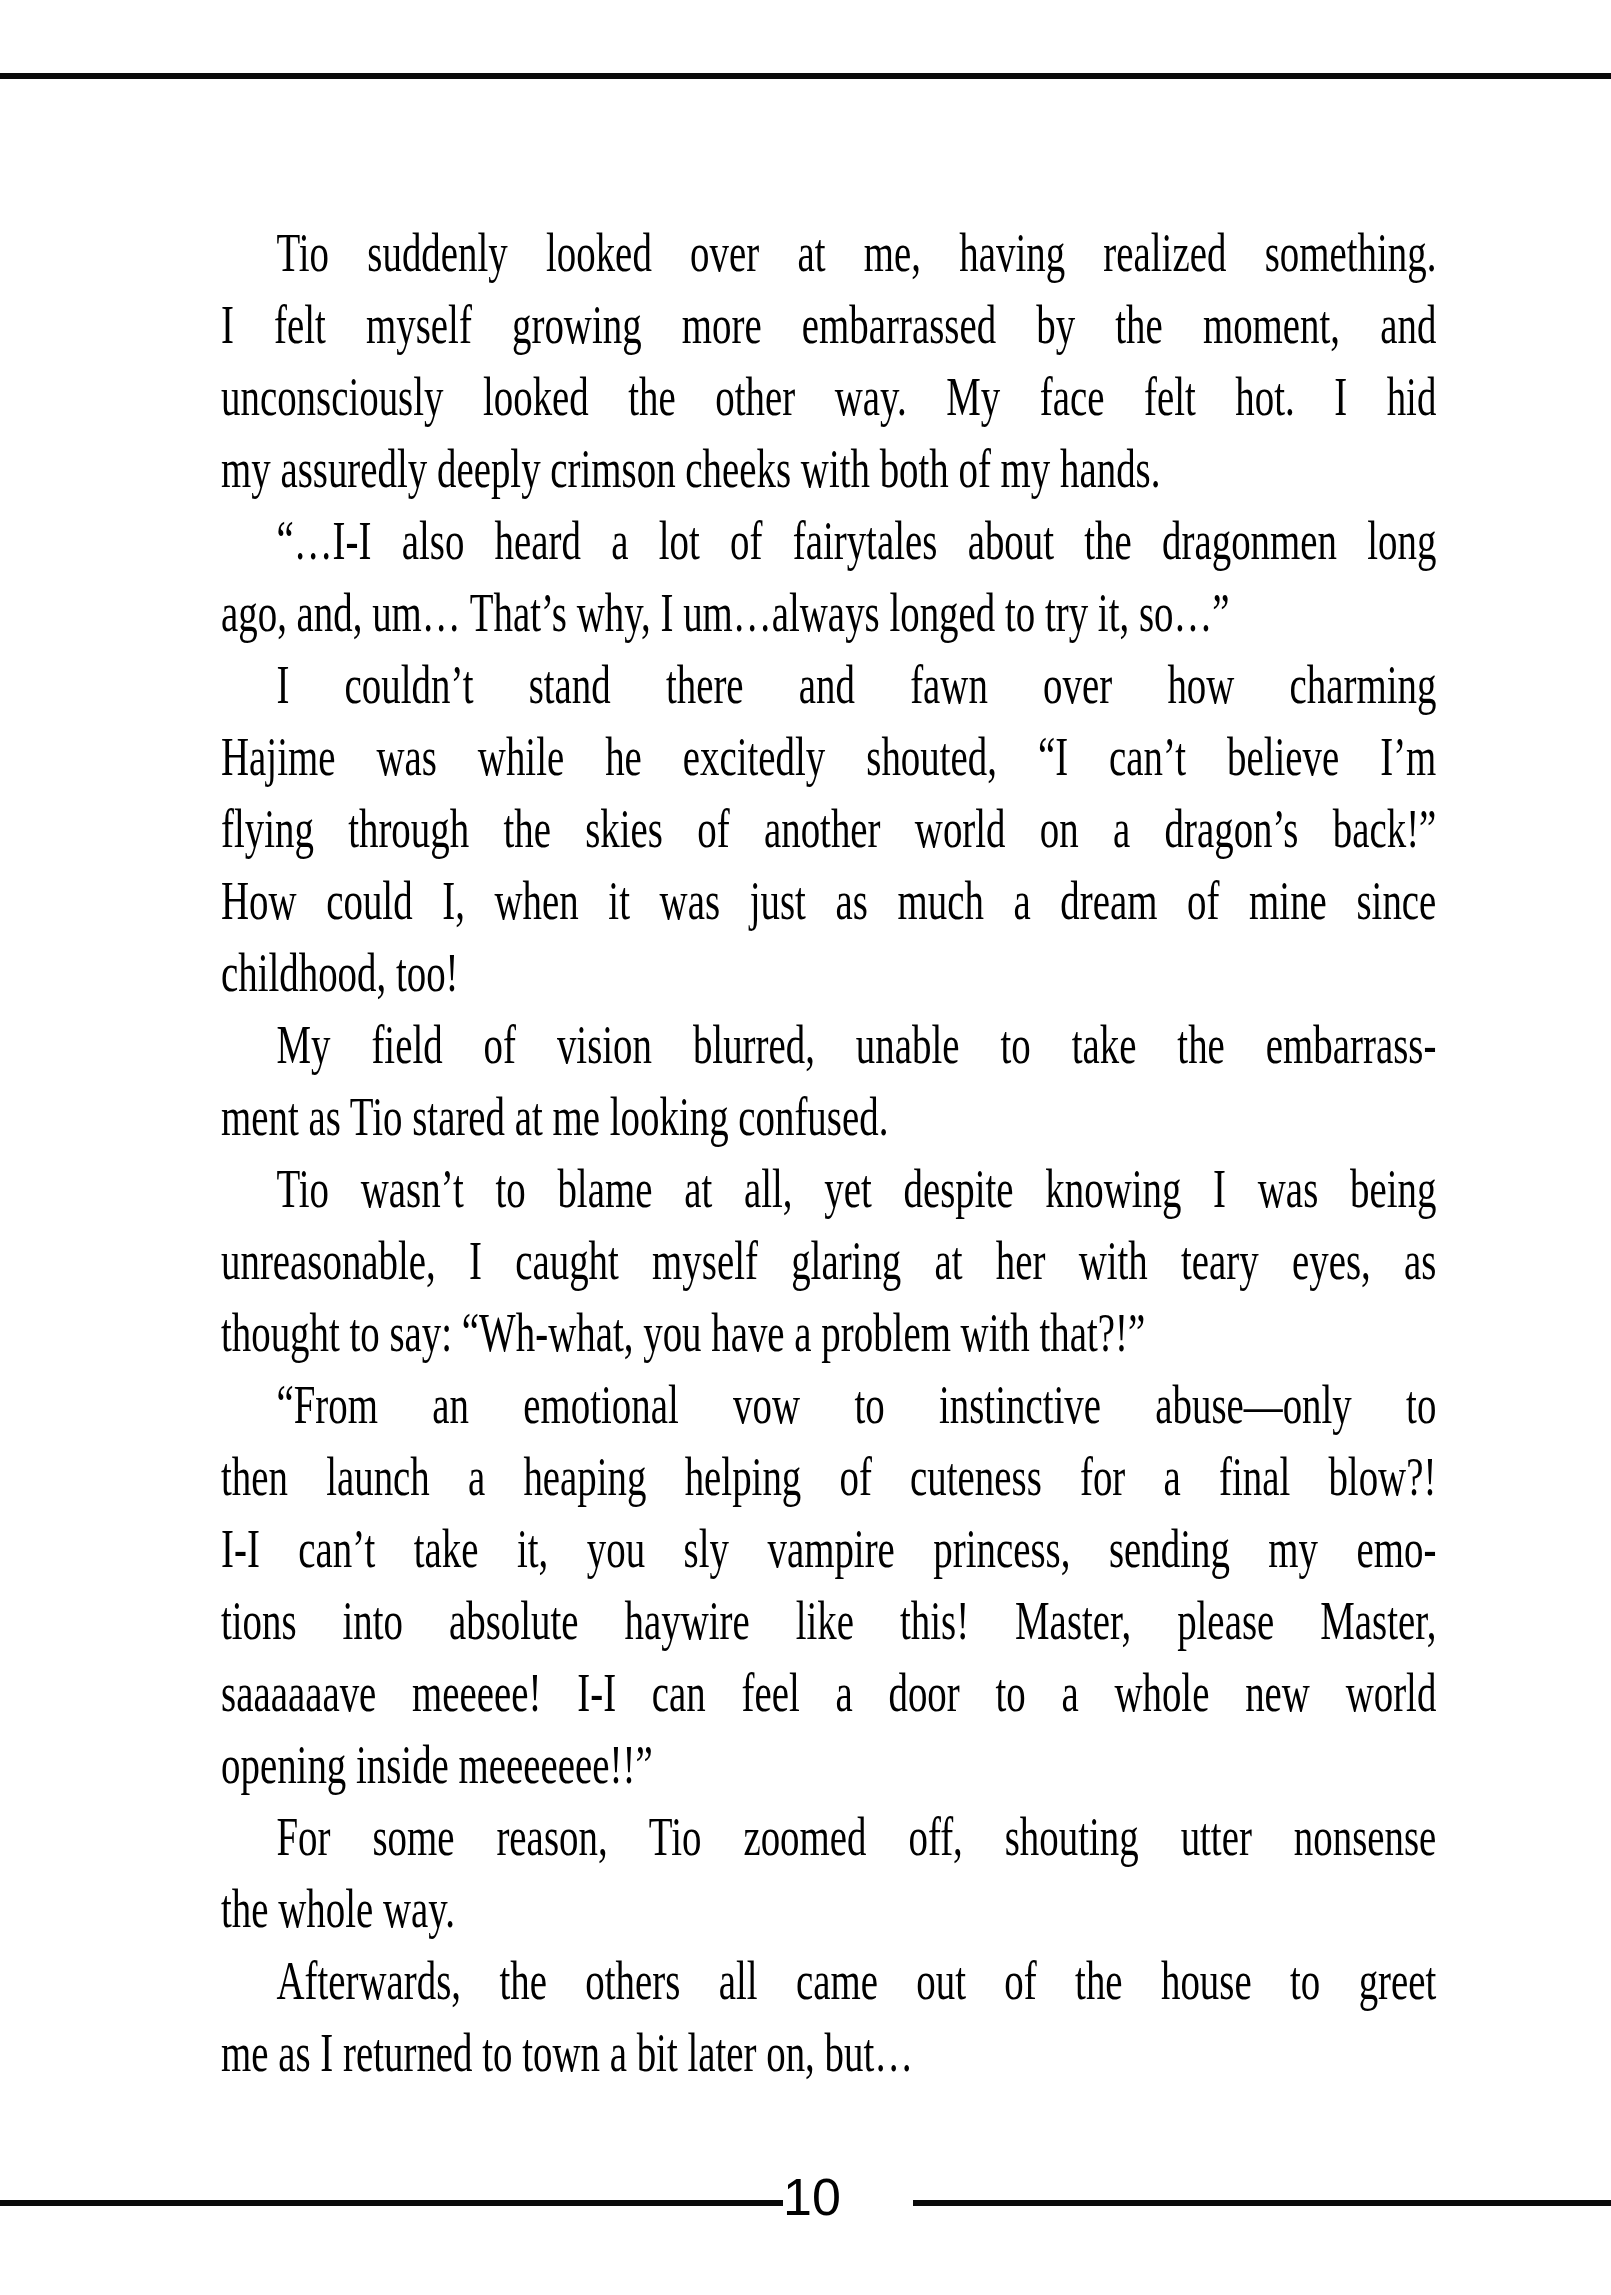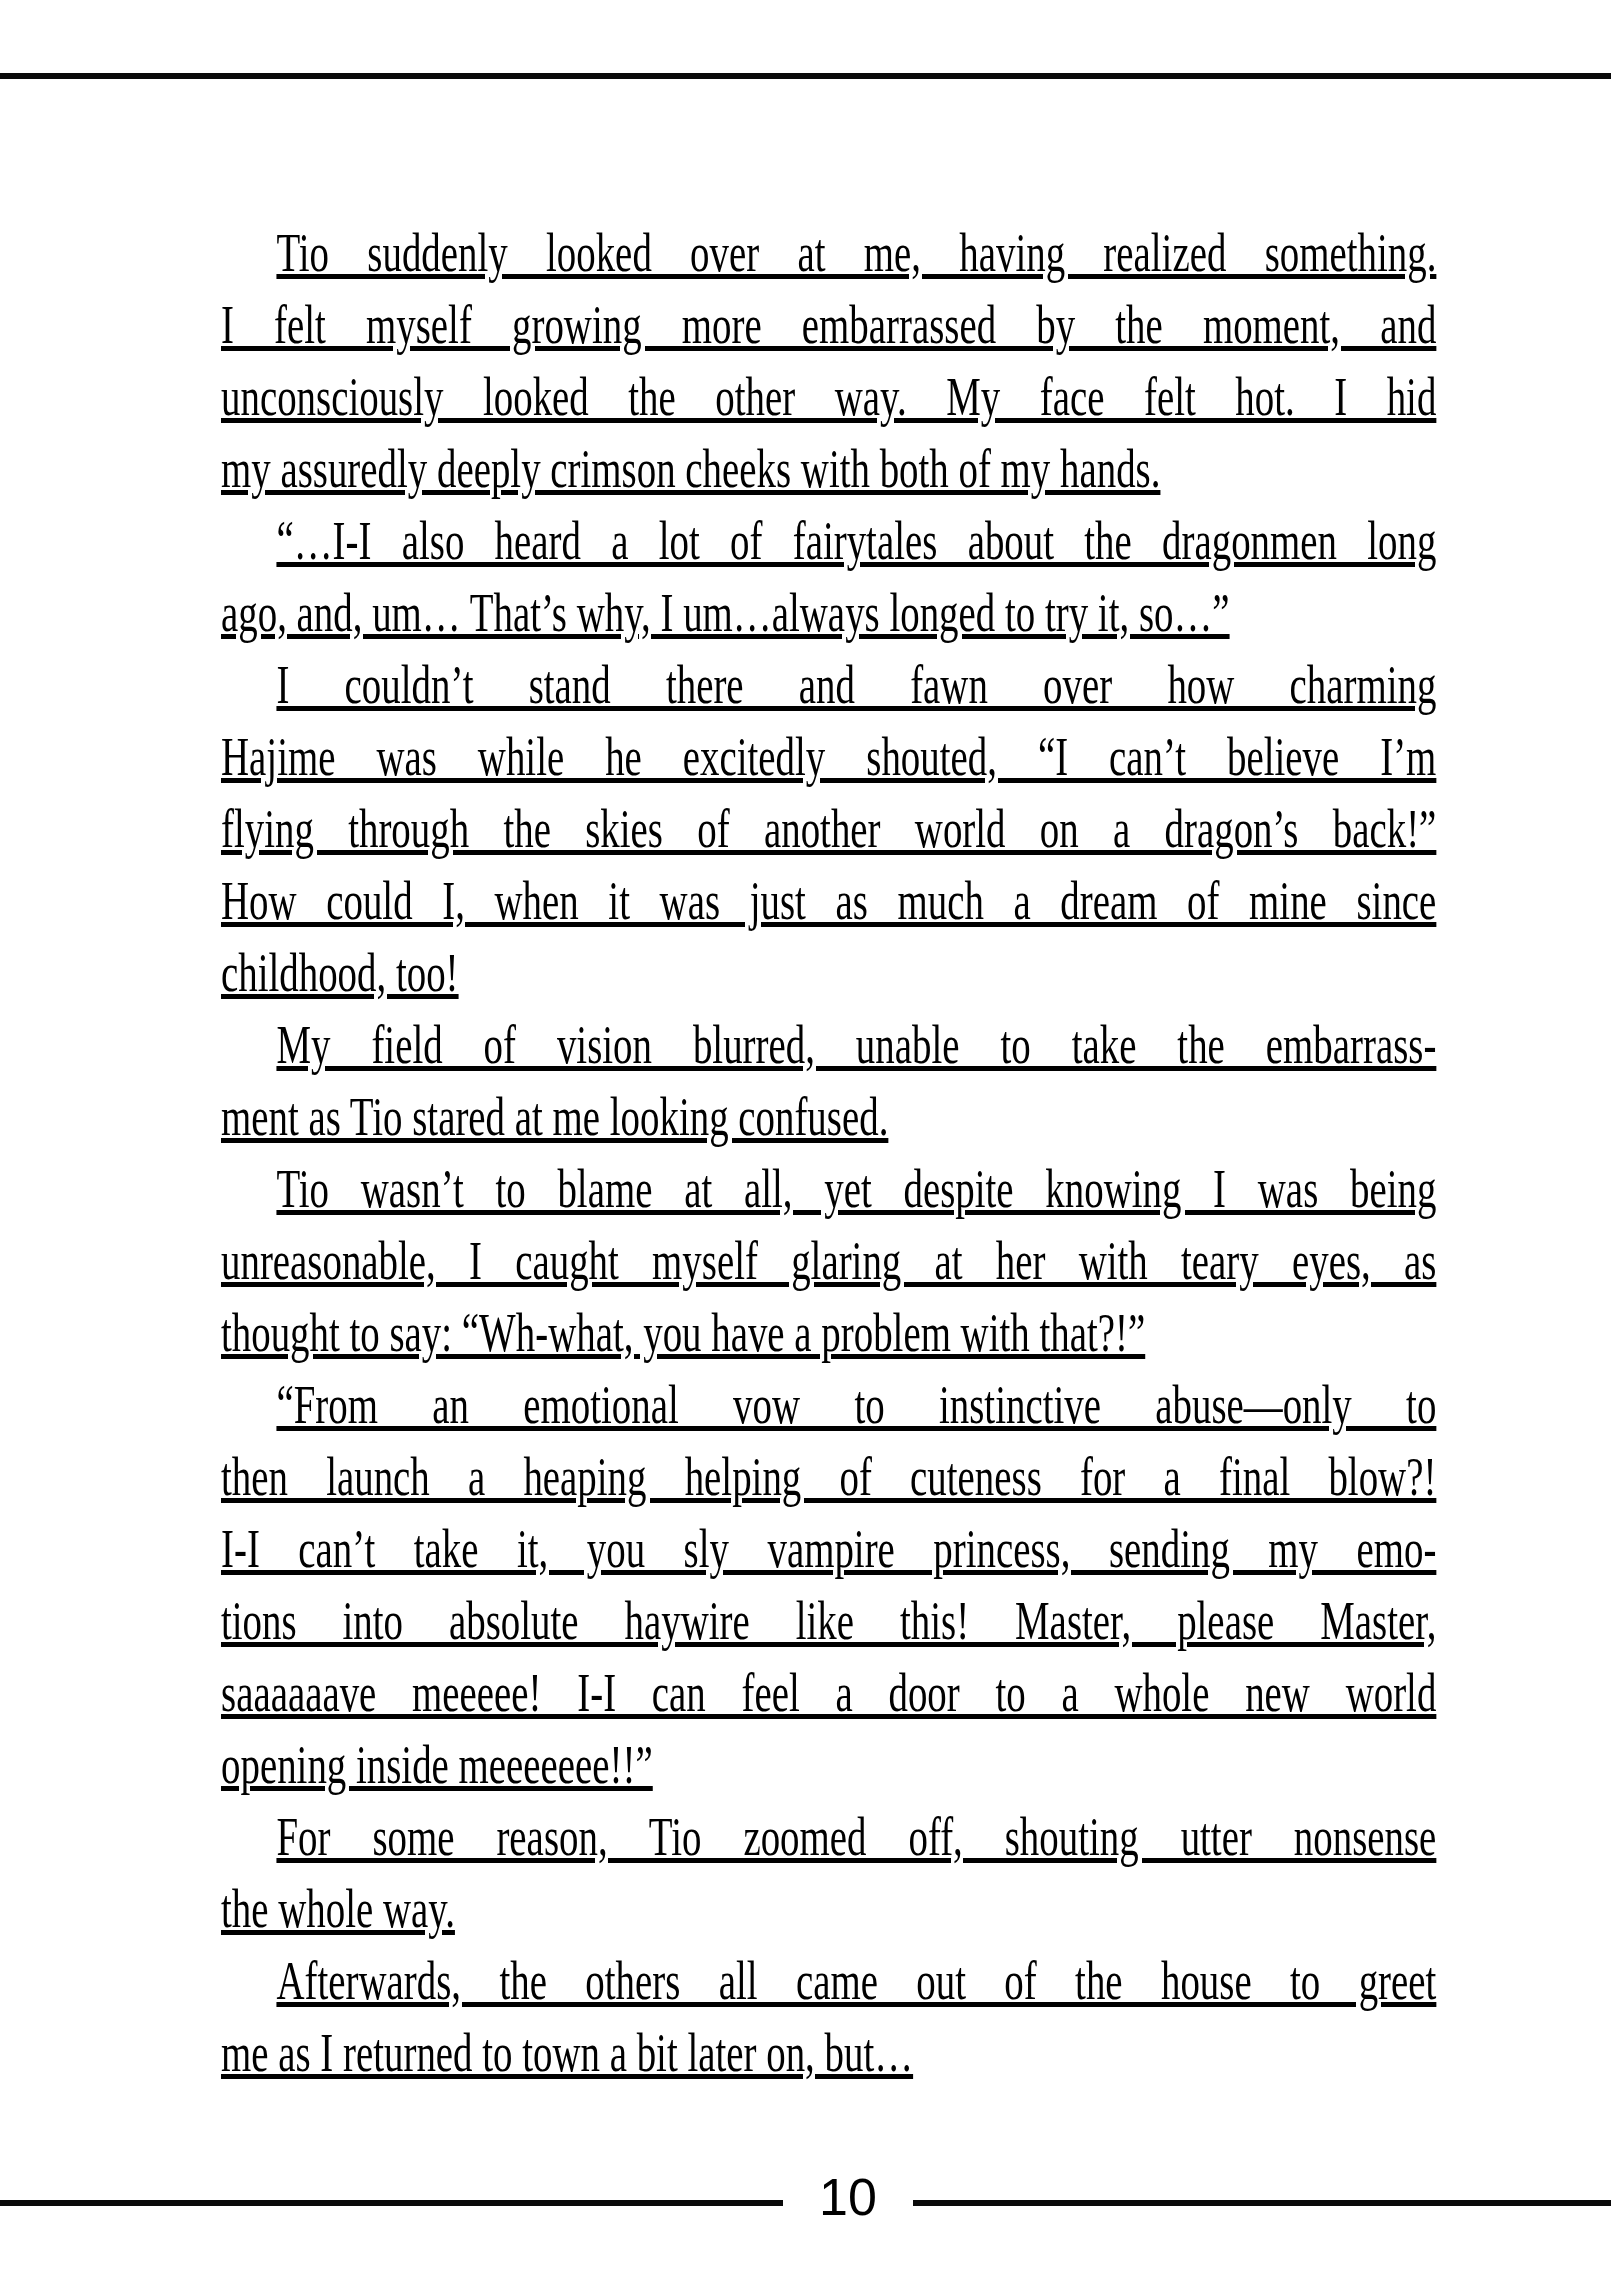--- a/index.html
+++ b/index.html
@@ -27,21 +27,20 @@
     width: 1611px;
   }
   #text-block {
     position: absolute;
     left: 221px;
     top: 217px;
     width: 1215px;
     font-size: 54px;
     line-height: 72px;
     letter-spacing: 0;
-    text-decoration: underline;
   }
   .line {
     width: 1688px;               
     transform: scaleX(0.72);     
     transform-origin: 0 0;
     white-space: normal;
   }
   .line.j {
     text-align: justify;
     text-align-last: justify;
@@ -63,21 +62,21 @@
     top: 2200px;
     width: 698px;
   }
   #page-number {
     position: absolute;
     left: 783px;
     top: 2171px;
     width: 130px;
     height: 52px;
     line-height: 52px;
-    text-align: center;
+    text-align: left;
     font-family: "Liberation Sans", sans-serif;
     font-size: 52px;
     color: #000000;
   }
 </style>
 </head>
 <body>
 
 <div id="page">
   <div id="top-rule" class="rule"></div>

